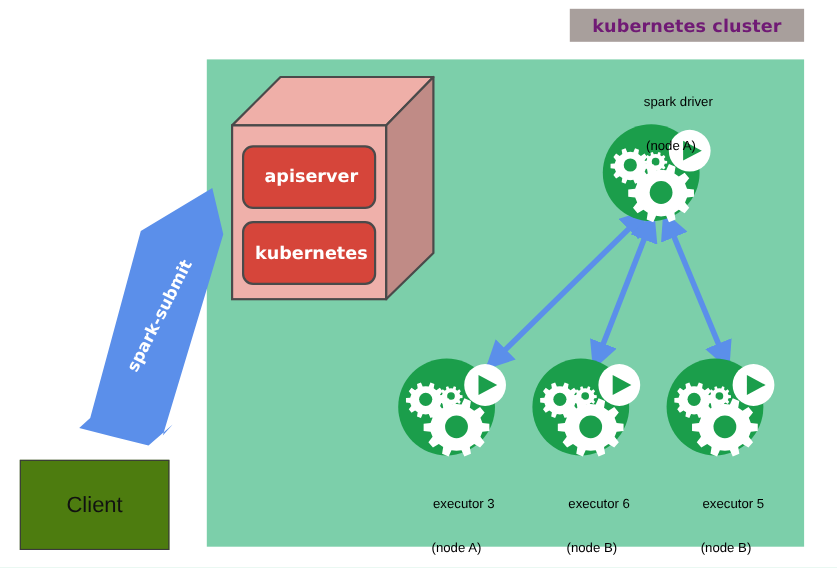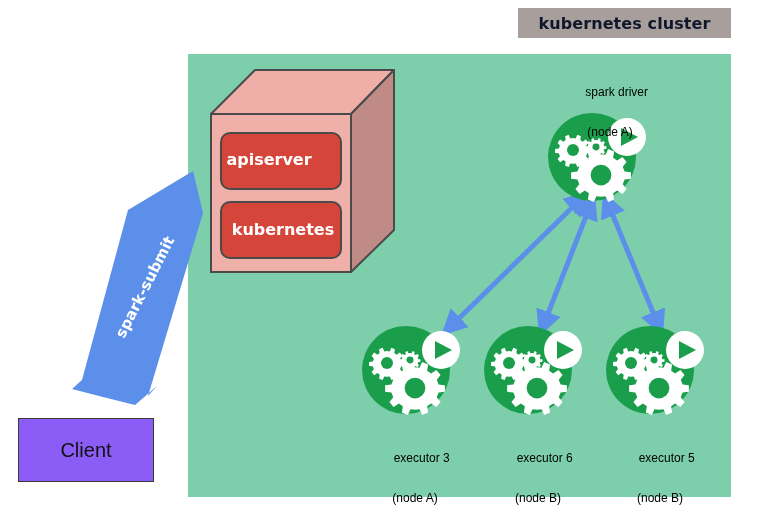--- a/index.html
+++ b/index.html
@@ -38,35 +38,35 @@
     left: 518px;
     top: 8px;
     width: 213px;
     height: 30px;
     background: #a89f9c;
     display: flex;
     align-items: center;
     justify-content: center;
   }
   .cluster-chip span {
-    color: #0f172a;
+    color: #701a75;
     font-size: 16px;
     font-weight: bold;
     letter-spacing: 0.1px;
     font-family: "DejaVu Sans", sans-serif;
   }
 
   
   .client-box {
     position: absolute;
     left: 18px;
     top: 418px;
     width: 136px;
-    height: 64px;
-    background: #8b5cf6;
+    height: 82px;
+    background: #4d7c0f;
     border: 1.5px solid #3a3a3a;
     display: flex;
     align-items: center;
     justify-content: center;
     box-sizing: border-box;
   }
   .client-box span {
     color: #111111;
     font-size: 20px;
     font-family: "Liberation Sans", sans-serif;
@@ -101,21 +101,21 @@
   
   .cube-text {
     position: absolute;
     color: #ffffff;
     font-size: 16px;
     font-weight: bold;
     font-family: "DejaVu Sans", sans-serif;
     text-align: center;
     white-space: pre;
   }
-  #apiserver-text { left: 208px; top: 150px; width: 122px; }
+  #apiserver-text { left: 222px; top: 150px; width: 122px; }
   #scheduler-text { left: 222px; top: 220px; width: 122px; }
 
   
   #spark-submit-text {
     position: absolute;
     left: 70px;
     top: 278px;
     width: 150px;
     text-align: center;
     color: #ffffff;

